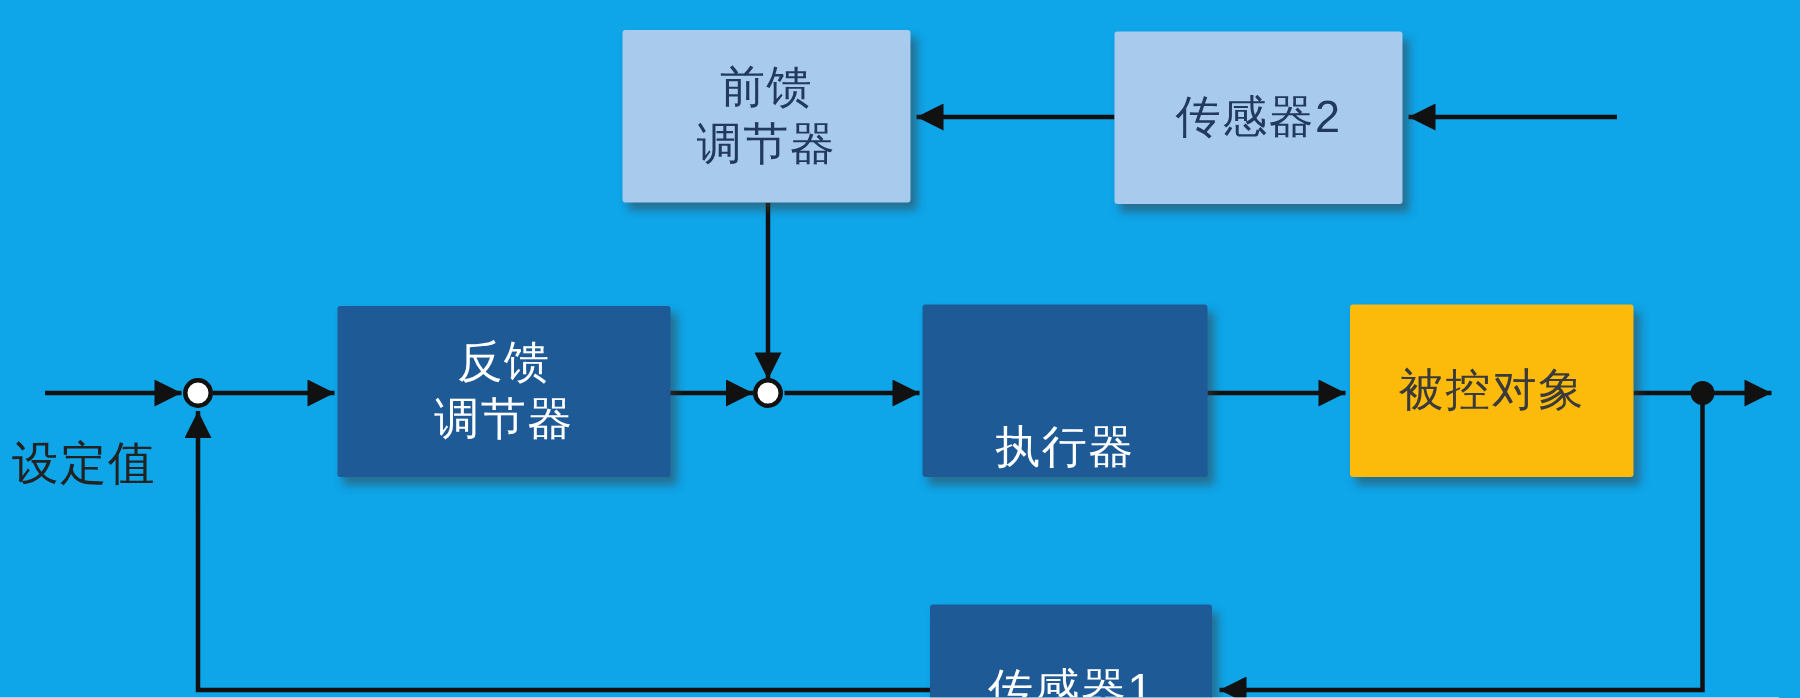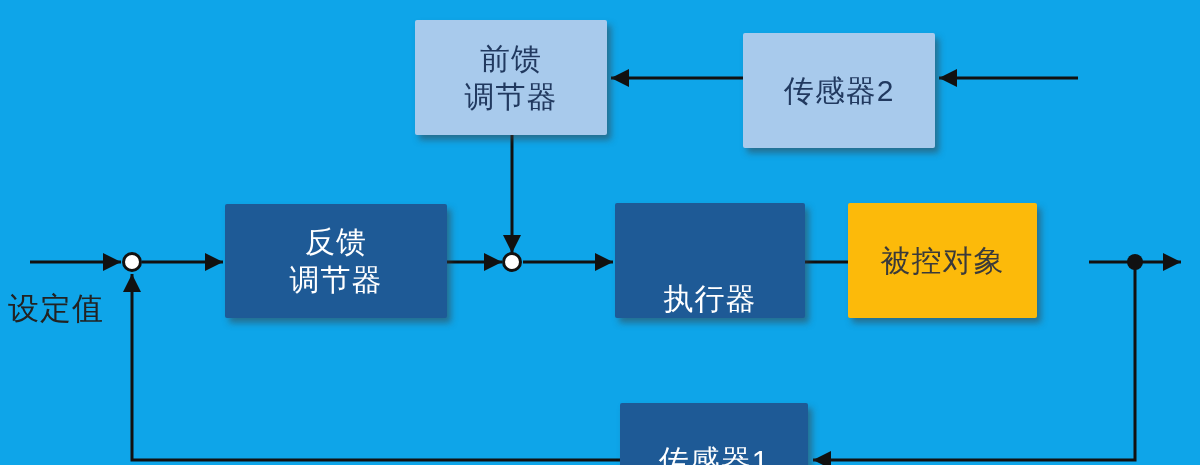--- a/index.html
+++ b/index.html
@@ -92,34 +92,34 @@
     <circle cx="132" cy="262" r="8.5" fill="#ffffff" stroke="#111111" stroke-width="3"></circle>
     <circle cx="512" cy="262" r="8.5" fill="#ffffff" stroke="#111111" stroke-width="3"></circle>
     <circle cx="1135" cy="262" r="8" fill="#111111"></circle>
   </svg>
 
   <div class="block light" style="left:415px; top:20px; width:192px; height:115px;">
     <span>前馈</span>
     <span>调节器</span>
   </div>
 
-  <div class="block light" style="left:743px; top:21px; width:192px; height:115px;margin-top:12px;">
+  <div class="block light" style="left:743px; top:21px; width:192px; height:115px;">
     <span>传感器2</span>
   </div>
 
   <div class="block dark" style="left:225px; top:204px; width:222px; height:114px;">
     <span>反馈</span>
     <span>调节器</span>
   </div>
 
   <div class="block dark" style="left:615px; top:203px; width:190px; height:115px;justify-content:flex-end;">
     <span>执行器</span>
   </div>
 
-  <div class="block yellow" style="left:848px; top:203px; width:189px; height:115px;align-items:center;">
+  <div class="block yellow" style="left:900px; top:203px; width:189px; height:115px;align-items:center;">
     <span>被控对象</span>
   </div>
 
   <div class="block dark" style="left:620px; top:403px; width:188px; height:115px;">
     <span>传感器1</span>
   </div>
 
   <div class="float-label" style="left:8px; top:288px;">设定值</div>
 
 

